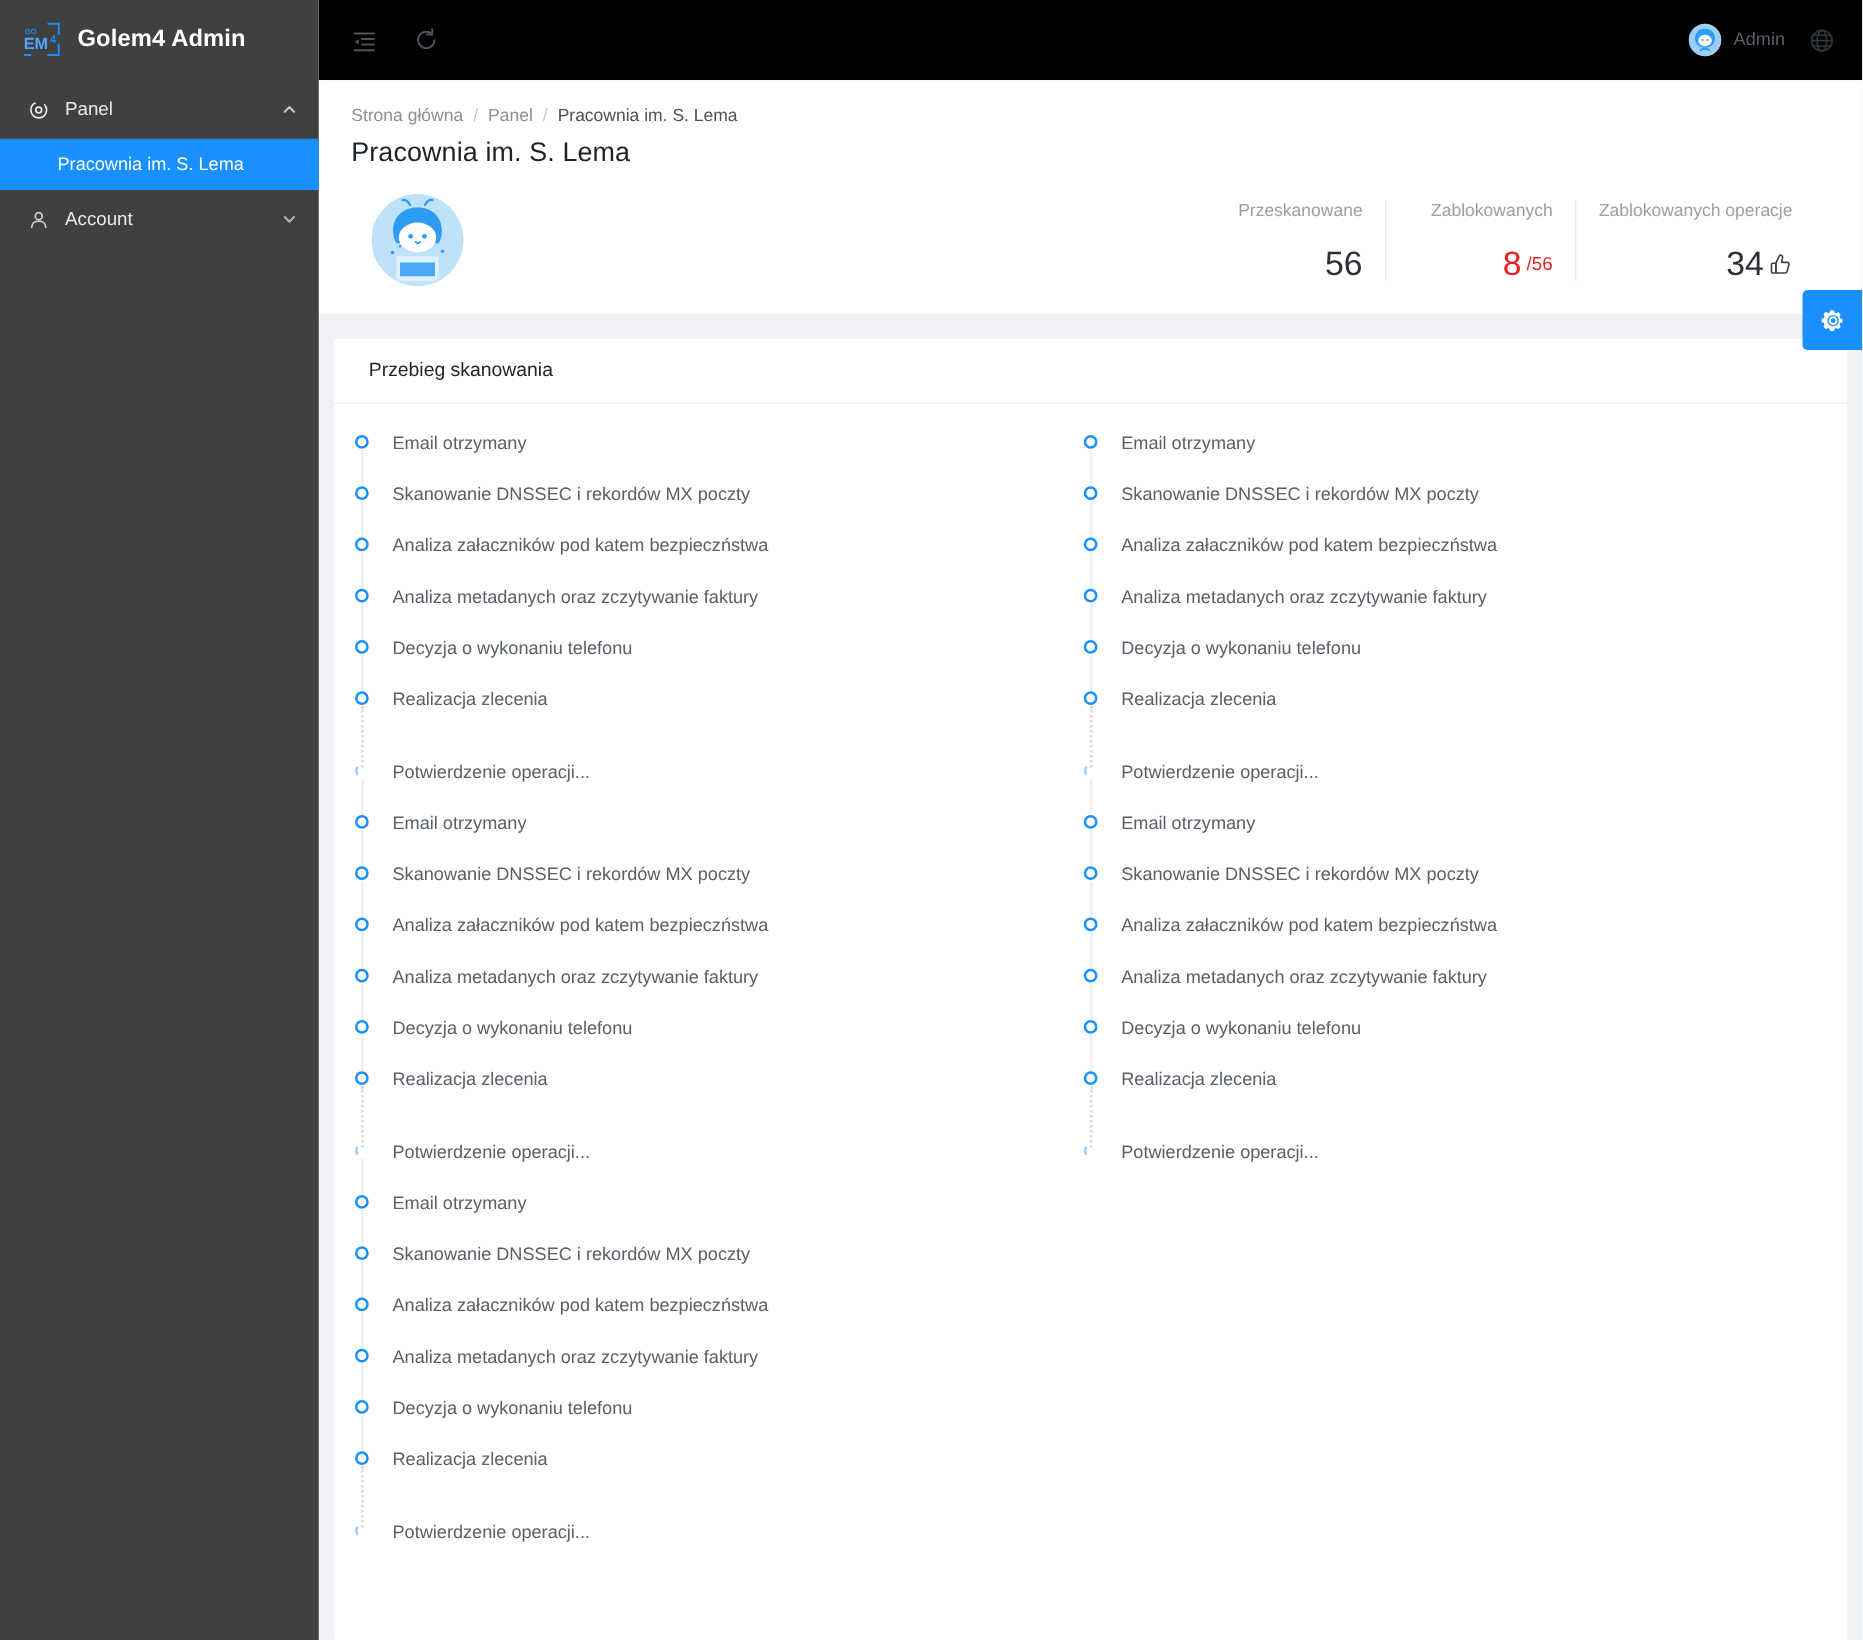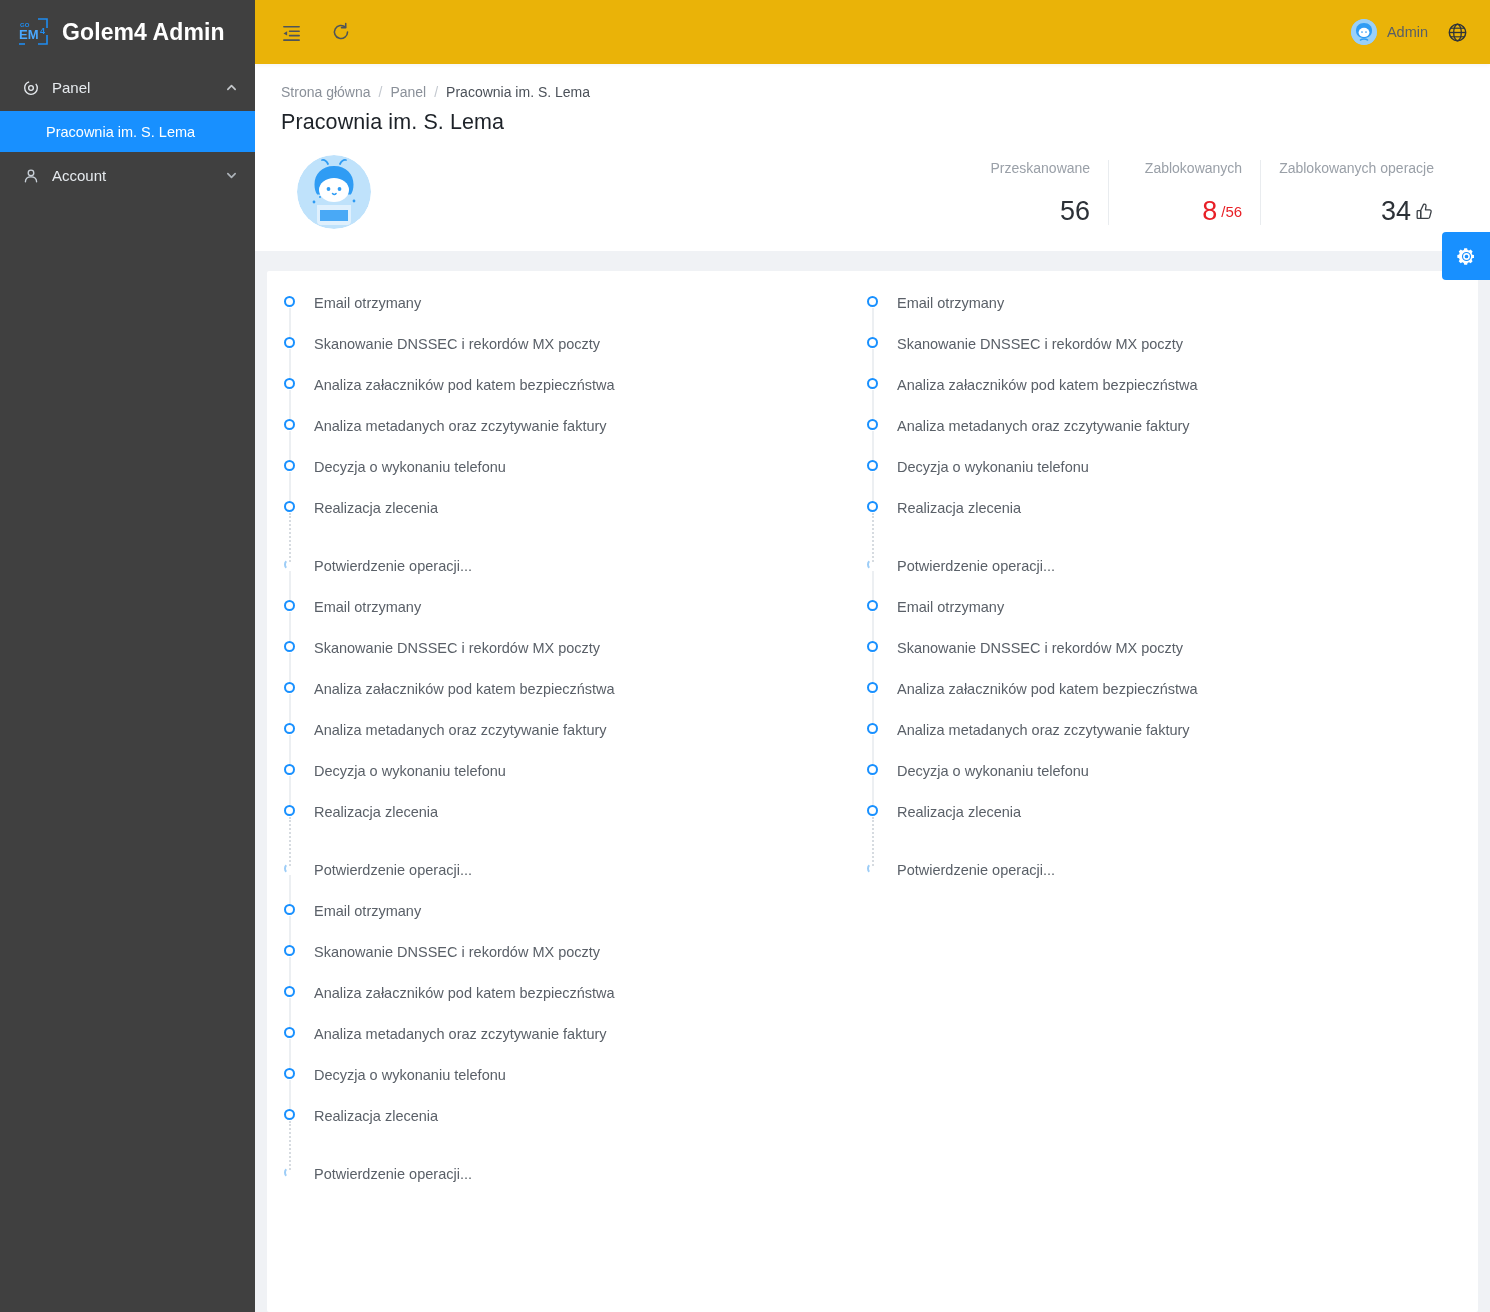--- a/index.html
+++ b/index.html
@@ -31,21 +31,21 @@
     align-items: center;
     gap: 12px;
     padding: 0 16px;
   }
   .brand-logo {
     width: 34px; height: 30px;
     flex: 0 0 auto;
     display: block;
   }
   .brand-title {
-    font-size: 23px;
+    font-size: 19px;
     font-weight: bold;
     letter-spacing: .1px;
     color: #ffffff;
     white-space: nowrap;
   }
   .nav { margin-top: 0; }
   .nav-group-header {
     height: 47px;
     display: flex;
     align-items: center;
@@ -77,21 +77,21 @@
     height: 1312px;
     background: #f0f2f5;
     display: flex;
     flex-direction: column;
     position: relative;
     overflow: hidden;
   }
   .topbar {
     height: 64px;
     min-height: 64px;
-    background: #eab308;
+    background: #000000;
     display: flex;
     align-items: center;
     padding: 0 22px 0 22px;
     box-shadow: 0 1px 4px rgba(0,21,41,.05);
     position: relative;
     z-index: 3;
   }
   .topbar-left { display: flex; align-items: center; gap: 22px; }
   .icon-btn {
     width: 28px; height: 28px;
@@ -413,20 +413,21 @@
                 <rect x="2.3" y="9" width="3.7" height="8.3" rx="0.8" fill="none" stroke="#3b4046" stroke-width="1.35"></rect>
               </svg>
             </div>
           </div>
         </div>
       </div>
     </div>
 
     <div class="content">
       <div class="card">
+        <div class="card-head">Przebieg skanowania</div>
         <div class="card-body">
           <div class="timeline-cols">
             <div class="tl-col">
               <ul class="timeline" id="tl-left">
                   <li class="tl-item"><span class="tl-dot"></span><span class="tl-tail"></span><span>Email otrzymany</span></li>
                   <li class="tl-item"><span class="tl-dot"></span><span class="tl-tail"></span><span>Skanowanie DNSSEC i rekordów MX poczty</span></li>
                   <li class="tl-item"><span class="tl-dot"></span><span class="tl-tail"></span><span>Analiza załaczników pod katem bezpieczństwa</span></li>
                   <li class="tl-item"><span class="tl-dot"></span><span class="tl-tail"></span><span>Analiza metadanych oraz zczytywanie faktury</span></li>
                   <li class="tl-item"><span class="tl-dot"></span><span class="tl-tail"></span><span>Decyzja o wykonaniu telefonu</span></li>
                   <li class="tl-item gap"><span class="tl-dot"></span><span class="tl-tail"></span><span>Realizacja zlecenia</span></li>

